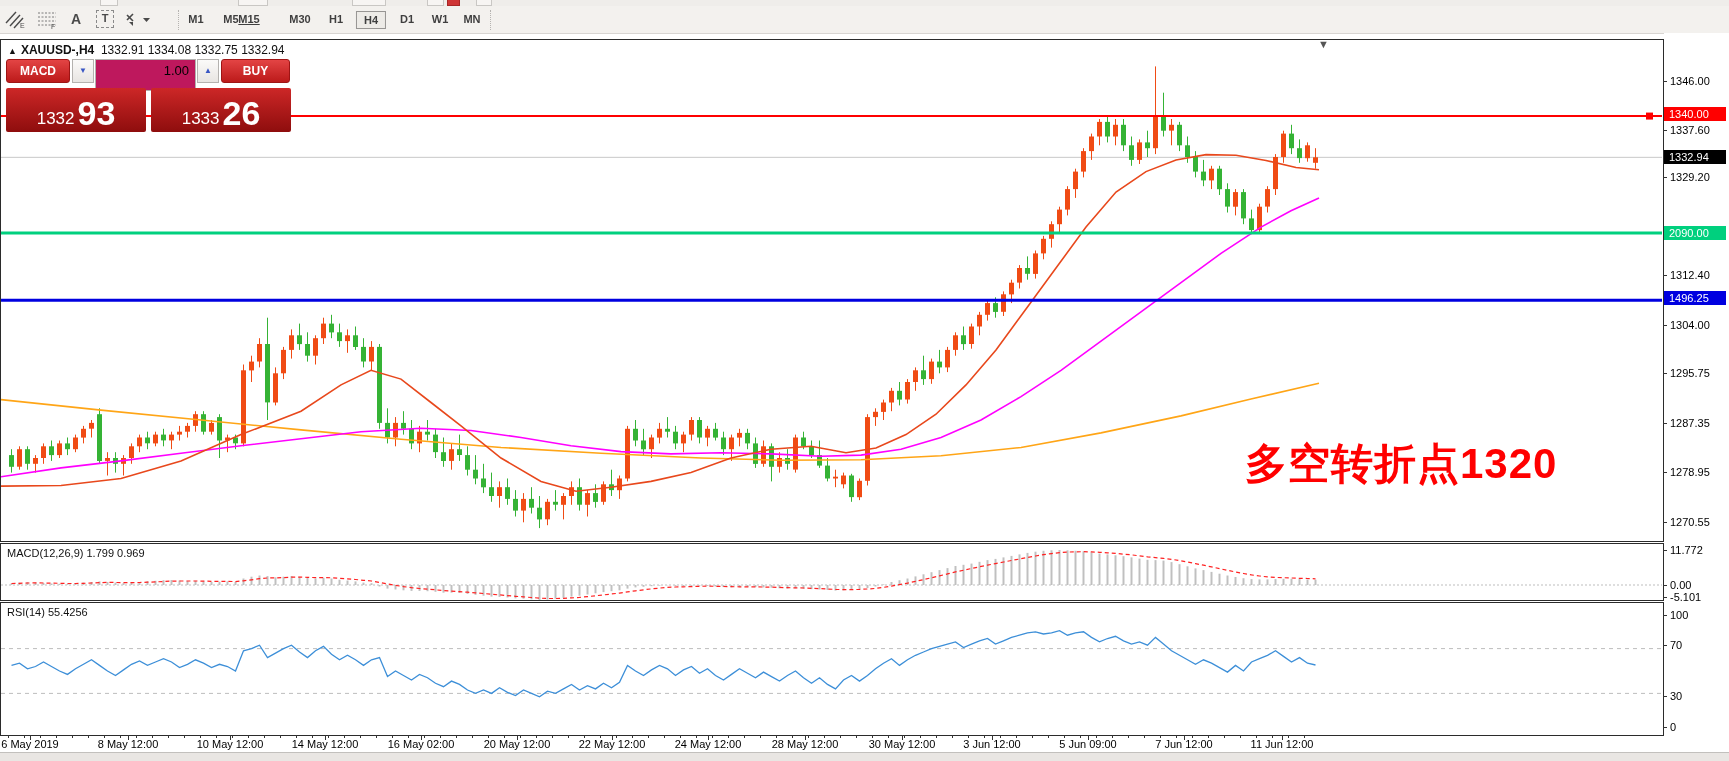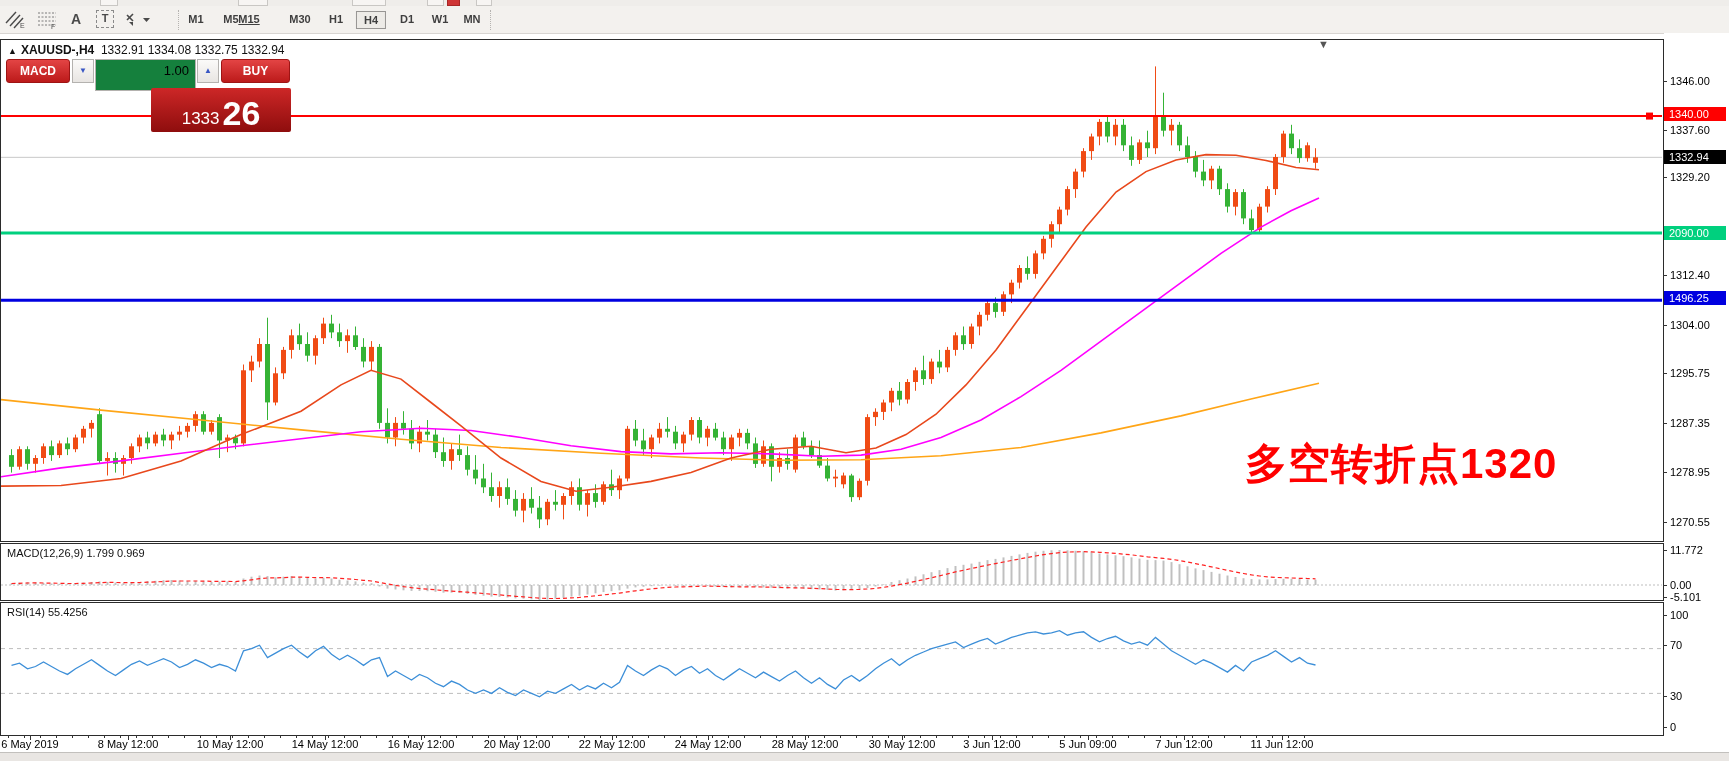--- a/index.html
+++ b/index.html
@@ -24,21 +24,21 @@
   
   #quote-header{position:absolute;left:8px;top:43px;font-size:12px;color:#111;white-space:pre;}
   #quote-header .sym{font-weight:bold;}
   #collapse-arrow{font-size:9px;margin-right:4px;}
   #trade-widget{position:absolute;left:6px;top:57px;width:284px;height:76px;}
   .tw-btn{position:absolute;top:2px;height:24px;border-radius:3px;border:1px solid #9e1414;
           background:linear-gradient(#e34444,#bc1a1a);color:#fff;font-size:12px;font-weight:bold;
           text-align:center;line-height:23px;box-sizing:border-box;}
   .tw-spin{position:absolute;top:2px;width:22px;height:24px;background:linear-gradient(#fbfaf9,#e8e5e2);
            border:1px solid #b4b2af;box-sizing:border-box;text-align:center;line-height:22px;color:#3a57c4;font-size:8px;}
-  #volume-box{position:absolute;left:89px;top:2px;width:101px;height:32px;background:#15803d;border:1px solid #b4b2af;
+  #volume-box{position:absolute;left:89px;top:2px;width:101px;height:32px;background:#be185d;border:1px solid #b4b2af;
               box-sizing:border-box;font-size:13px;color:#000;text-align:right;line-height:22px;padding-right:6px;}
   .price-tile{position:absolute;top:31px;width:140px;height:44px;border-radius:2px;
               background:linear-gradient(#cd2727,#8e0d0d);color:#fff;display:flex;align-items:flex-end;
               justify-content:center;padding-bottom:5px;box-sizing:border-box;}
   .price-tile .small{font-size:17px;line-height:17px;margin-right:3px;}
   .price-tile .big{font-size:34px;line-height:28px;font-weight:bold;}
   
   #price-axis{position:absolute;left:1664px;top:33px;width:65px;height:719px;background:#fff;}
   .ax-label{position:absolute;left:6px;font-size:11px;color:#000;white-space:nowrap;}
   .ax-tick{position:absolute;left:-1px;width:4px;height:1px;background:#333;}
@@ -640,20 +640,24 @@
 </div>
 
 <div id="quote-header"><span id="collapse-arrow">▲</span><span class="sym">XAUUSD-,H4</span><span>  </span><span>1332.91</span><span> </span><span>1334.08</span><span> </span><span>1332.75</span><span> </span><span>1332.94</span></div>
 
 <div id="trade-widget">
   <div class="tw-btn" style="left:0;width:64px;">MACD</div>
   <div class="tw-spin" style="left:66px;">▼</div>
   <div id="volume-box">1.00</div>
   <div class="tw-spin" style="left:191px;">▲</div>
   <div class="tw-btn" style="left:215px;width:69px;">BUY</div>
+  <div class="price-tile" style="left:0;">
+    <span class="small">1332</span>
+    <span class="big">93</span>
+  </div>
   <div class="price-tile" style="left:145px;">
     <span class="small">1333</span>
     <span class="big">26</span>
   </div>
 </div>
 
 <div id="annotation">多空转折点1320</div>
 <div id="shift-marker">▼</div>
 
 <div id="price-axis">
@@ -779,21 +783,21 @@
     <div class="t-tick" style="left:1304px;height:3px"></div>
     <div class="t-tick" style="left:30px;height:5px"></div>
      <div class="t-label" style="left:30px">6 May 2019</div>
     <div class="t-tick" style="left:128px;height:5px"></div>
      <div class="t-label" style="left:128px">8 May 12:00</div>
     <div class="t-tick" style="left:230px;height:5px"></div>
      <div class="t-label" style="left:230px">10 May 12:00</div>
     <div class="t-tick" style="left:325px;height:5px"></div>
      <div class="t-label" style="left:325px">14 May 12:00</div>
     <div class="t-tick" style="left:421px;height:5px"></div>
-     <div class="t-label" style="left:421px">16 May 12:00</div>
+     <div class="t-label" style="left:421px">16 May 02:00</div>
     <div class="t-tick" style="left:517px;height:5px"></div>
      <div class="t-label" style="left:517px">20 May 12:00</div>
     <div class="t-tick" style="left:612px;height:5px"></div>
      <div class="t-label" style="left:612px">22 May 12:00</div>
     <div class="t-tick" style="left:708px;height:5px"></div>
      <div class="t-label" style="left:708px">24 May 12:00</div>
     <div class="t-tick" style="left:805px;height:5px"></div>
      <div class="t-label" style="left:805px">28 May 12:00</div>
     <div class="t-tick" style="left:902px;height:5px"></div>
      <div class="t-label" style="left:902px">30 May 12:00</div>

